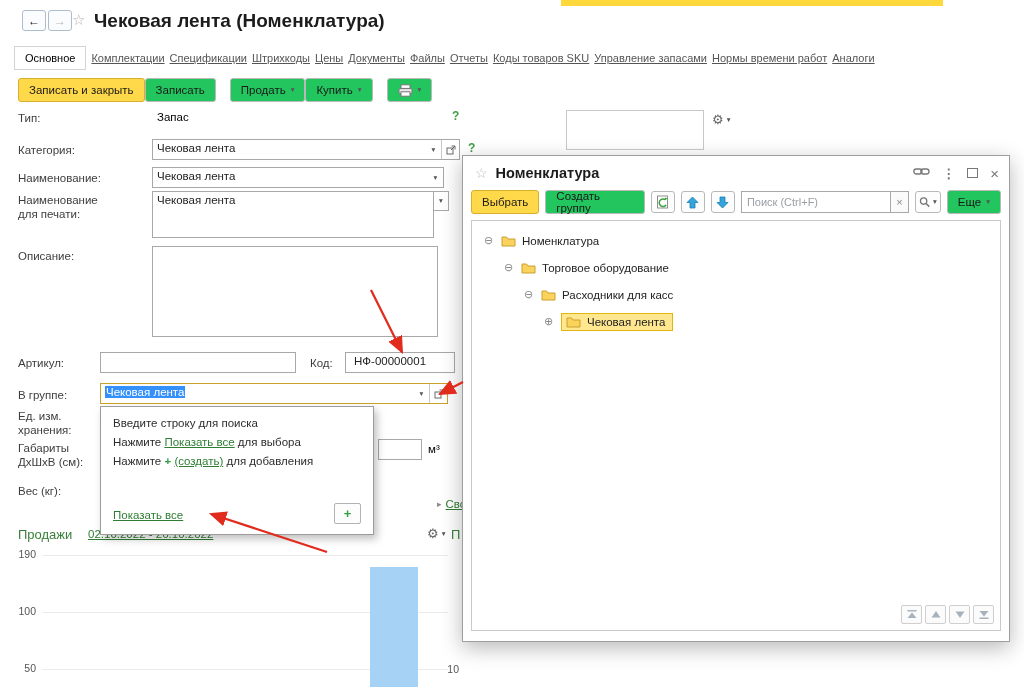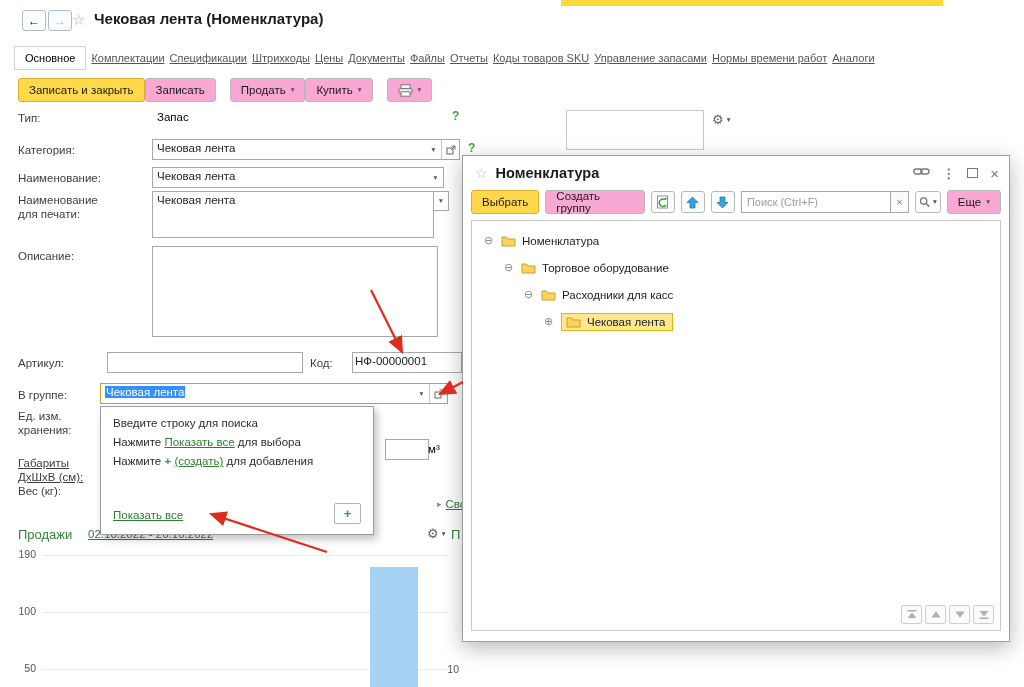--- a/index.html
+++ b/index.html
@@ -9,49 +9,49 @@
 
   
   .strip{position:absolute;left:561px;top:0;width:382px;height:6px;background:#ffd93b;}
 
   
   .navgrp{position:absolute;left:22px;top:10px;display:flex;gap:2px;}
   .navbtn{width:22px;height:19px;border:1px solid #aebdcb;background:#fafcfe;border-radius:3px;
           display:flex;align-items:center;justify-content:center;font-size:12px;cursor:pointer;}
   .navbtn.dis{color:#b5b5b5;}
   .hstar{position:absolute;left:72px;top:11px;color:#b5b5b5;font-size:15px;cursor:pointer;}
-  .htitle{position:absolute;left:94px;top:10px;font-size:15px;font-weight:bold;color:#1c1c1c;}
+  .htitle{position:absolute;left:94px;top:10px;font-size:19px;font-weight:bold;color:#1c1c1c;}
 
   
   .tabs{position:absolute;left:14px;top:46px;right:0;display:flex;align-items:center;gap:5px;
         white-space:nowrap;overflow:hidden;font-size:11px;}
   .tab-active{padding:5px 10px;border:1px solid #d4d4d4;background:#fff;color:#000;cursor:default;}
   .tab-link{color:#555;text-decoration:underline;cursor:pointer;}
 
   
   .cmdbar{position:absolute;left:18px;top:78px;display:flex;align-items:center;}
-  .btn{display:inline-flex;align-items:center;gap:5px;height:22px;padding:0 10px;background:#f9a8d4;
+  .btn{display:inline-flex;align-items:center;gap:5px;height:22px;padding:0 10px;background:#22c55e;
        border:1px solid #b9b9b9;border-radius:3px;font-size:11.5px;color:#1a1a1a;cursor:pointer;}
   .btn-primary{background:#ffd94a;border-color:#d8ae2d;}
   .caret{font-size:7.5px;color:#555;line-height:1;}
   .gapL{margin-left:14px;}
 
   
   .flabel{position:absolute;font-size:11.5px;color:#3d3d3d;line-height:1.25;}
   .help{position:absolute;font-size:12px;font-weight:bold;color:#41a041;cursor:pointer;}
   .ptext{position:absolute;font-size:11.5px;color:#000;}
   .fgroup{position:absolute;display:flex;align-items:stretch;background:#fff;border:1px solid #a8a8a8;
           height:21px;box-sizing:border-box;}
   .ftext{flex:1;font-size:11.5px;padding:2px 4px;white-space:nowrap;overflow:hidden;}
   .fcaret{width:15px;display:flex;align-items:center;justify-content:center;cursor:pointer;}
   .fopen{width:17px;border-left:1px solid #c6c6c6;display:flex;align-items:center;justify-content:center;cursor:pointer;}
   .tarea{position:absolute;background:#fff;border:1px solid #a8a8a8;font-size:11.5px;padding:2px 4px;
          box-sizing:border-box;overflow:hidden;}
   .inp{position:absolute;background:#fff;border:1px solid #a8a8a8;height:21px;box-sizing:border-box;
-       font-size:11.5px;padding:2px 2px;margin-left:7px;}
+       font-size:11.5px;padding:2px 8px;}
   .focus-field{border-color:#c9a227;}
   .sel-text{background:#3390fc;color:#fff;padding:0 1px;}
   .glink{color:#2e7d33;text-decoration:underline;cursor:pointer;font-size:11.5px;}
   .plus-green{color:#2f9e44;font-weight:bold;}
   .marker{color:#8a8a8a;font-size:9px;}
 
   
   .popup{position:absolute;left:100px;top:406px;width:272px;height:127px;background:#fff;
          border:1px solid #9c9c9c;box-shadow:3px 4px 8px rgba(0,0,0,.25);z-index:30;
          font-size:11.5px;color:#2c2c2c;}
@@ -216,21 +216,21 @@
       </span>
     <span class="fopen">
       <svg width="10" height="10" viewBox="0 0 10 10">
           <rect x="1" y="3" width="6" height="6" fill="none" stroke="#6b6b6b"></rect>
           <path d="M5 5 L9 1 M5.5 1 H9 V4.5" fill="none" stroke="#6b6b6b"></path>
         </svg>
     </span>
   </div>
 
   <div class="flabel" style="left:18px;top:409px;width:60px;">Ед. изм. хранения:</div>
-  <div class="flabel" style="left:18px;top:456px;width:72px;text-decoration:underline;">Габариты ДхШхВ (см):</div>
+  <div class="flabel" style="left:18px;top:441px;width:72px;">Габариты ДхШхВ (см):</div>
   <div class="inp" style="left:378px;top:439px;width:44px;"></div>
   <div class="ptext" style="left:428px;top:443px;">м³</div>
   <div class="flabel" style="left:18px;top:484px;">Вес (кг):</div>
 
   <div class="abs" style="left:437px;top:498px;display:flex;align-items:center;gap:4px;">
     <span class="marker">▸</span>
     <span class="glink">Свой реквизит</span>
   </div>
 
   <div class="popup">

